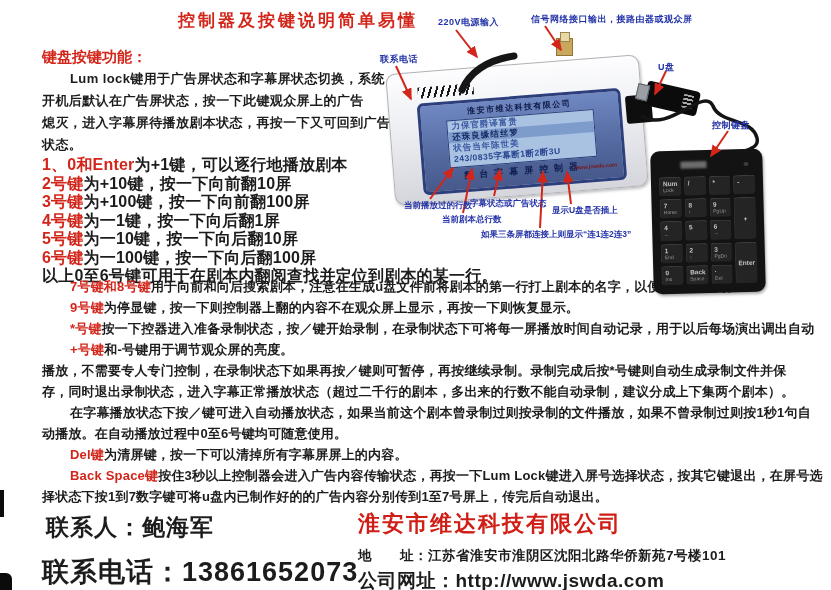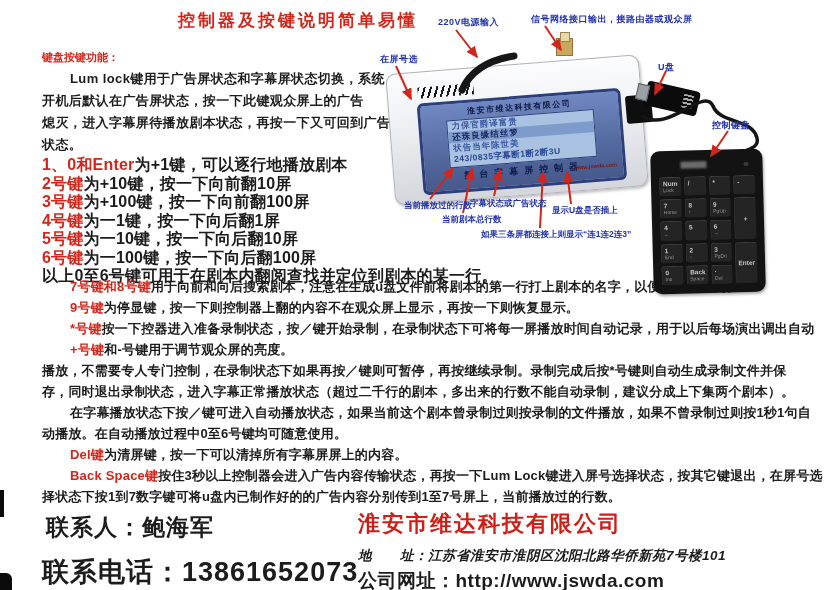--- a/index.html
+++ b/index.html
@@ -3,32 +3,32 @@
 <meta charset="utf-8">
 <style>
   html,body{margin:0;padding:0;background:#888;}
   #page{position:relative;width:831px;height:590px;background:#ffffff;overflow:hidden;
         font-family:"Liberation Sans","DejaVu Sans",sans-serif;color:#1c1c1c;}
   .red{color:#d3261b;}
   
   #title{position:absolute;left:178px;top:9px;font-size:17px;font-weight:bold;color:#d3261b;letter-spacing:3px;white-space:nowrap;}
   
   #intro{position:absolute;left:42px;top:46px;width:376px;}
-  #intro-heading{font-size:11px;font-weight:bold;color:#d3261b;line-height:22px;}
+  #intro-heading{font-size:15px;font-weight:bold;color:#d3261b;line-height:22px;}
   #intro-para .tline{font-size:13px;font-weight:bold;line-height:22px;white-space:nowrap;letter-spacing:.4px;}
   #intro-keys .tline{font-size:16px;font-weight:bold;line-height:18.5px;white-space:nowrap;letter-spacing:.2px;}
   
   #body-lines{position:absolute;left:42px;top:276px;z-index:1;}
   #body-lines .tline{font-size:13px;font-weight:bold;line-height:21px;white-space:nowrap;letter-spacing:.2px;}
   .ind{padding-left:28px;}
   
   #contact-person{position:absolute;left:46px;top:512px;font-size:23px;font-weight:bold;letter-spacing:1px;}
   #contact-phone{position:absolute;left:42px;top:554px;font-size:27px;font-weight:bold;letter-spacing:1px;}
   #company-name{position:absolute;left:358px;top:509px;font-size:22px;font-weight:bold;color:#d01d15;letter-spacing:2px;}
-  #company-addr{position:absolute;left:358px;top:547px;font-size:13.5px;font-weight:bold;letter-spacing:.5px;font-style:italic;}
+  #company-addr{position:absolute;left:358px;top:547px;font-size:13.5px;font-weight:bold;letter-spacing:.5px;}
   #company-web{position:absolute;left:358px;top:568px;font-size:19px;font-weight:bold;letter-spacing:.5px;}
   
   #device{position:absolute;left:390px;top:64px;width:252px;height:130px;z-index:2;
           transform:rotate(-4.5deg);border-radius:10px;
           background:linear-gradient(180deg,#fdfdfe 0%,#eceef2 45%,#d4d6dc 100%);
           border:1px solid #b0b2b8;box-shadow:1px 2px 3px rgba(0,0,0,.25);}
   #vents{position:absolute;left:30px;top:15px;width:56px;height:11px;
          background:repeating-linear-gradient(110deg,#18181a 0 2px,transparent 2px 6px);}
   #panel{position:absolute;left:28px;top:31px;width:198px;height:86px;border-radius:6px;
          background:linear-gradient(180deg,#7088c2 0%,#53699f 60%,#47598c 100%);
@@ -109,21 +109,21 @@
       <div class="tline ind"><span class="red">7号键和8号键</span><span>用于向前和向后搜索剧本，注意在生成u盘文件前将剧本的第一行打上剧本的名字，以便于此时翻阅。</span></div>
       <div class="tline ind"><span class="red">9号键</span><span>为停显键，按一下则控制器上翻的内容不在观众屏上显示，再按一下则恢复显示。</span></div>
       <div class="tline ind"><span class="red">*号键</span><span>按一下控器进入准备录制状态，按／键开始录制，在录制状态下可将每一屏播放时间自动记录，用于以后每场演出调出自动</span></div>
       <div class="tline ind"><span class="red">+号键</span><span>和-号键用于调节观众屏的亮度。</span></div>
       <div class="tline"><span>播放，不需要专人专门控制，在录制状态下如果再按／键则可暂停，再按继续录制。录制完成后按*号键则自动生成录制文件并保</span></div>
       <div class="tline"><span>存，同时退出录制状态，进入字幕正常播放状态（超过二千行的剧本，多出来的行数不能自动录制，建议分成上下集两个剧本）。</span></div>
       <div class="tline ind"><span>在字幕播放状态下按／键可进入自动播放状态，如果当前这个剧本曾录制过则按录制的文件播放，如果不曾录制过则按1秒1句自</span></div>
       <div class="tline"><span>动播放。在自动播放过程中0至6号键均可随意使用。</span></div>
       <div class="tline ind"><span class="red">Del键</span><span>为清屏键，按一下可以清掉所有字幕屏屏上的内容。</span></div>
       <div class="tline ind"><span class="red">Back Space键</span><span>按住3秒以上控制器会进入广告内容传输状态，再按一下Lum Lock键进入屏号选择状态，按其它键退出，在屏号选</span></div>
-      <div class="tline"><span>择状态下按1到7数字键可将u盘内已制作好的的广告内容分别传到1至7号屏上，当前播放过的行数。</span></div>
+      <div class="tline"><span>择状态下按1到7数字键可将u盘内已制作好的的广告内容分别传到1至7号屏上，传完后自动退出。</span></div>
     </div>
 
   <div id="device">
     <div id="vents"></div>
     <div id="panel">
       <div id="panel-brand">淮安市维达科技有限公司</div>
       <div id="lcd">
         <div class="lcdline">力保官爵译富贵</div>
         <div class="lcdline hl">还珠良缘结丝箩</div>
         <div class="lcdline">状告当年陈世美</div>
@@ -228,21 +228,21 @@
     <line x1="728" y1="131" x2="711" y2="156" stroke="#d3261b" stroke-width="2" marker-end="url(#ah)"></line>
     <line x1="430" y1="199" x2="453" y2="168" stroke="#d3261b" stroke-width="2" marker-end="url(#ah)"></line>
     <line x1="463" y1="213" x2="472" y2="169" stroke="#d3261b" stroke-width="2" marker-end="url(#ah)"></line>
     <line x1="494" y1="196" x2="500" y2="170" stroke="#d3261b" stroke-width="2" marker-end="url(#ah)"></line>
     <line x1="540" y1="228" x2="543" y2="172" stroke="#d3261b" stroke-width="2" marker-end="url(#ah)"></line>
     <line x1="571" y1="204" x2="567" y2="172" stroke="#d3261b" stroke-width="2" marker-end="url(#ah)"></line>
   </svg>
 
   <span class="bluelab" id="lab-220">220V电源输入</span>
   <span class="bluelab" id="lab-signal">信号网络接口输出，接路由器或观众屏</span>
-  <span class="bluelab" id="lab-switch">在屏号选</span>
+  <span class="bluelab" id="lab-switch">联系电话</span>
   <span class="bluelab" id="lab-usb">U盘</span>
   <span class="bluelab" id="lab-keypad">控制键盘</span>
   <span class="ann" id="ann-0">当前播放过的行数</span>
   <span class="ann" id="ann-1">当前剧本总行数</span>
   <span class="ann" id="ann-2">字幕状态或广告状态</span>
   <span class="ann" id="ann-3">显示U盘是否插上</span>
   <span class="ann" id="ann-4">如果三条屏都连接上则显示“连1连2连3”</span>
 
   <div id="contact-person">联系人：鲍海军</div>
   <div id="contact-phone">联系电话：13861652073</div>

